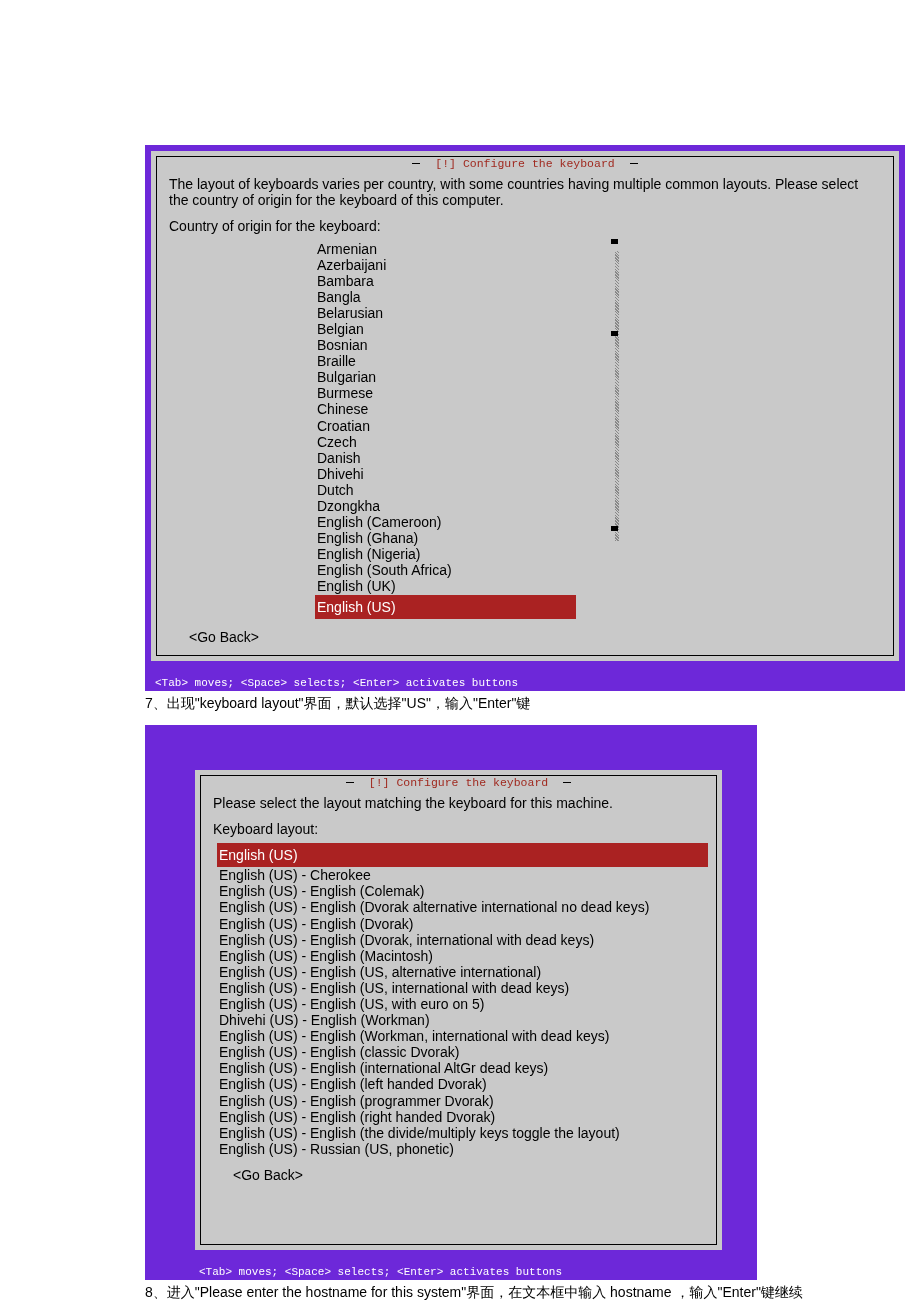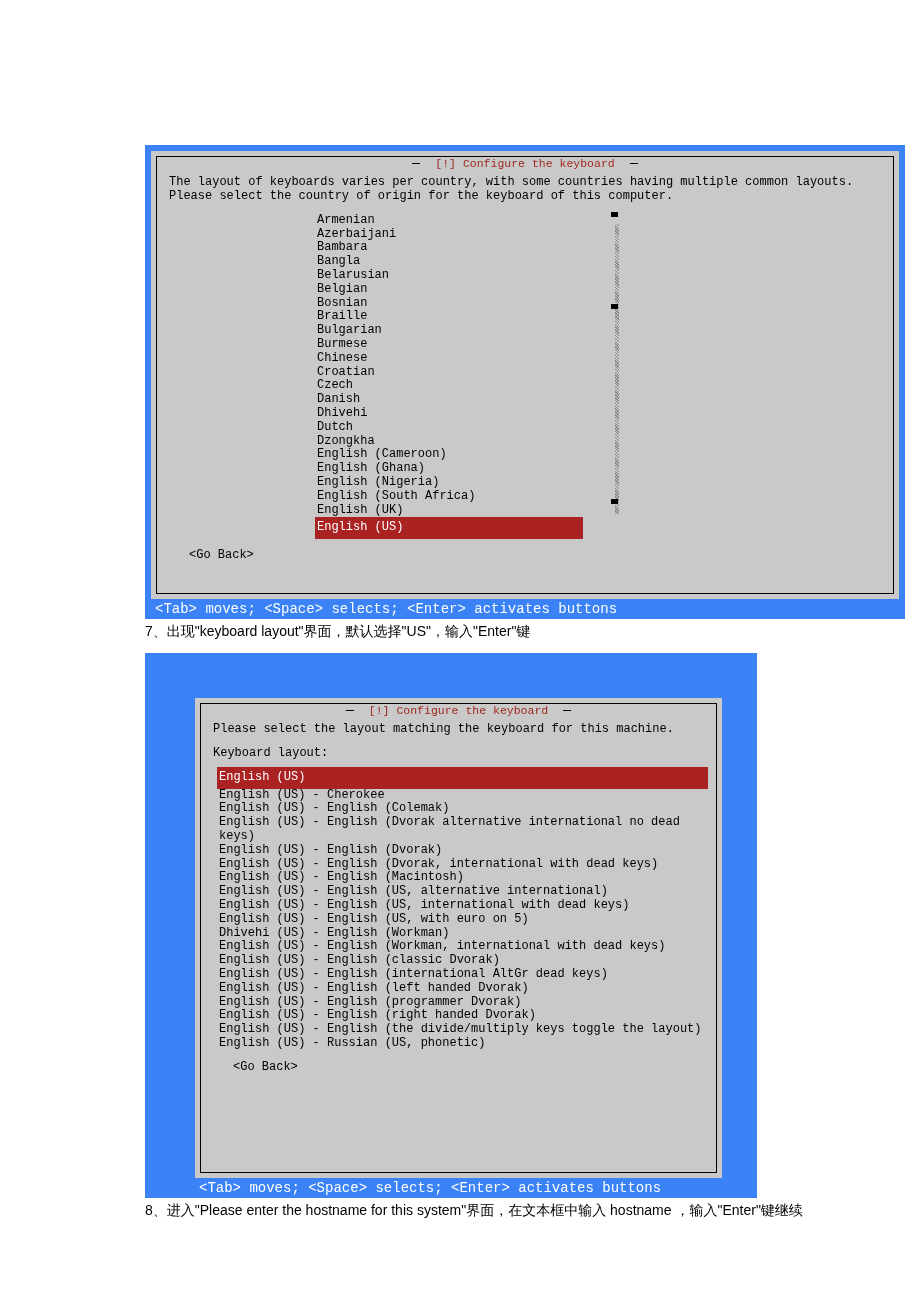--- a/index.html
+++ b/index.html
@@ -7,21 +7,21 @@
     background: #fff;
     font-family: Arial, sans-serif;
     font-size: 13px;
     width: 920px;
   }
   .page {
     padding: 145px 110px 80px 145px;
     box-sizing: border-box;
   }
   .installer-frame {
-    background: #3b82f6;
+    background: #6d28d9;
     box-sizing: border-box;
   }
   .frame1 {
     width: 760px;
     padding: 6px 6px 0 6px;
   }
   .frame2 {
     width: 612px;
     padding: 45px 35px 0 50px;
     margin-left: 0;
@@ -59,22 +59,22 @@
     margin: 0 4px;
   }
   .title-text {
     display: inline-block;
     background: #c9c9c9;
     position: relative;
     padding: 0 4px;
     color: #a02a20;
   }
   .desc, .label, .goback, .list-item, .selected {
-    font-family: Liberation Mono, monospace;
-    font-size: 12px;
+    font-family: Liberation Sans, sans-serif;
+    font-size: 14px;
     white-space: pre-wrap;
   }
   .desc { margin: 6px 4px 10px 4px; }
   .label { margin: 0 4px 6px 4px; }
   .list-area {
     position: relative;
     margin: 0 0 10px 150px;
   }
   .list-area2 {
     position: relative;
@@ -109,42 +109,43 @@
     width: 7px;
     height: 5px;
     background: #000;
   }
   .goback {
     margin: 8px 0 2px 24px;
   }
   .statusbar {
     color: #fff;
     font-family: "Courier New", monospace;
-    font-size: 14px;
-    padding: 2px 4px 2px 4px;
+    font-size: 11px;
+    padding: 16px 4px 2px 4px;
   }
   .instruction {
     font-family: SimSun, "Microsoft YaHei", Arial, sans-serif;
     font-size: 14px;
     margin: 4px 0 12px 0;
   }
 </style>
 </head>
 <body>
 
 <div class="page">
 
   <div class="installer-frame frame1">
     <div class="installer installer1">
       <div class="dlg-title">
         <span class="bar"></span>
         <span class="title-text">[!] Configure the keyboard</span>
         <span class="bar"></span>
       </div>
       <div class="desc">The layout of keyboards varies per country, with some countries having multiple common layouts. Please select the country of origin for the keyboard of this computer.</div>
+      <div class="label">Country of origin for the keyboard:</div>
       <div class="list-area" style="width:310px;">
         <div id="list1"><div class="list-item">Armenian</div><div class="list-item">Azerbaijani</div><div class="list-item">Bambara</div><div class="list-item">Bangla</div><div class="list-item">Belarusian</div><div class="list-item">Belgian</div><div class="list-item">Bosnian</div><div class="list-item">Braille</div><div class="list-item">Bulgarian</div><div class="list-item">Burmese</div><div class="list-item">Chinese</div><div class="list-item">Croatian</div><div class="list-item">Czech</div><div class="list-item">Danish</div><div class="list-item">Dhivehi</div><div class="list-item">Dutch</div><div class="list-item">Dzongkha</div><div class="list-item">English (Cameroon)</div><div class="list-item">English (Ghana)</div><div class="list-item">English (Nigeria)</div><div class="list-item">English (South Africa)</div><div class="list-item">English (UK)</div><div class="selected" style="padding-right: 180px;">English (US)</div></div>
         <div class="scroll-col scroll1a"></div>
         <div class="scroll-thumb" style="top:-2px;"></div>
         <div class="scroll-thumb" style="top:90px;"></div>
         <div class="scroll-thumb" style="top:285px;"></div>
       </div>
       <div class="goback">&lt;Go Back&gt;</div>
     </div>
     <div class="statusbar">&lt;Tab&gt; moves; &lt;Space&gt; selects; &lt;Enter&gt; activates buttons</div>

